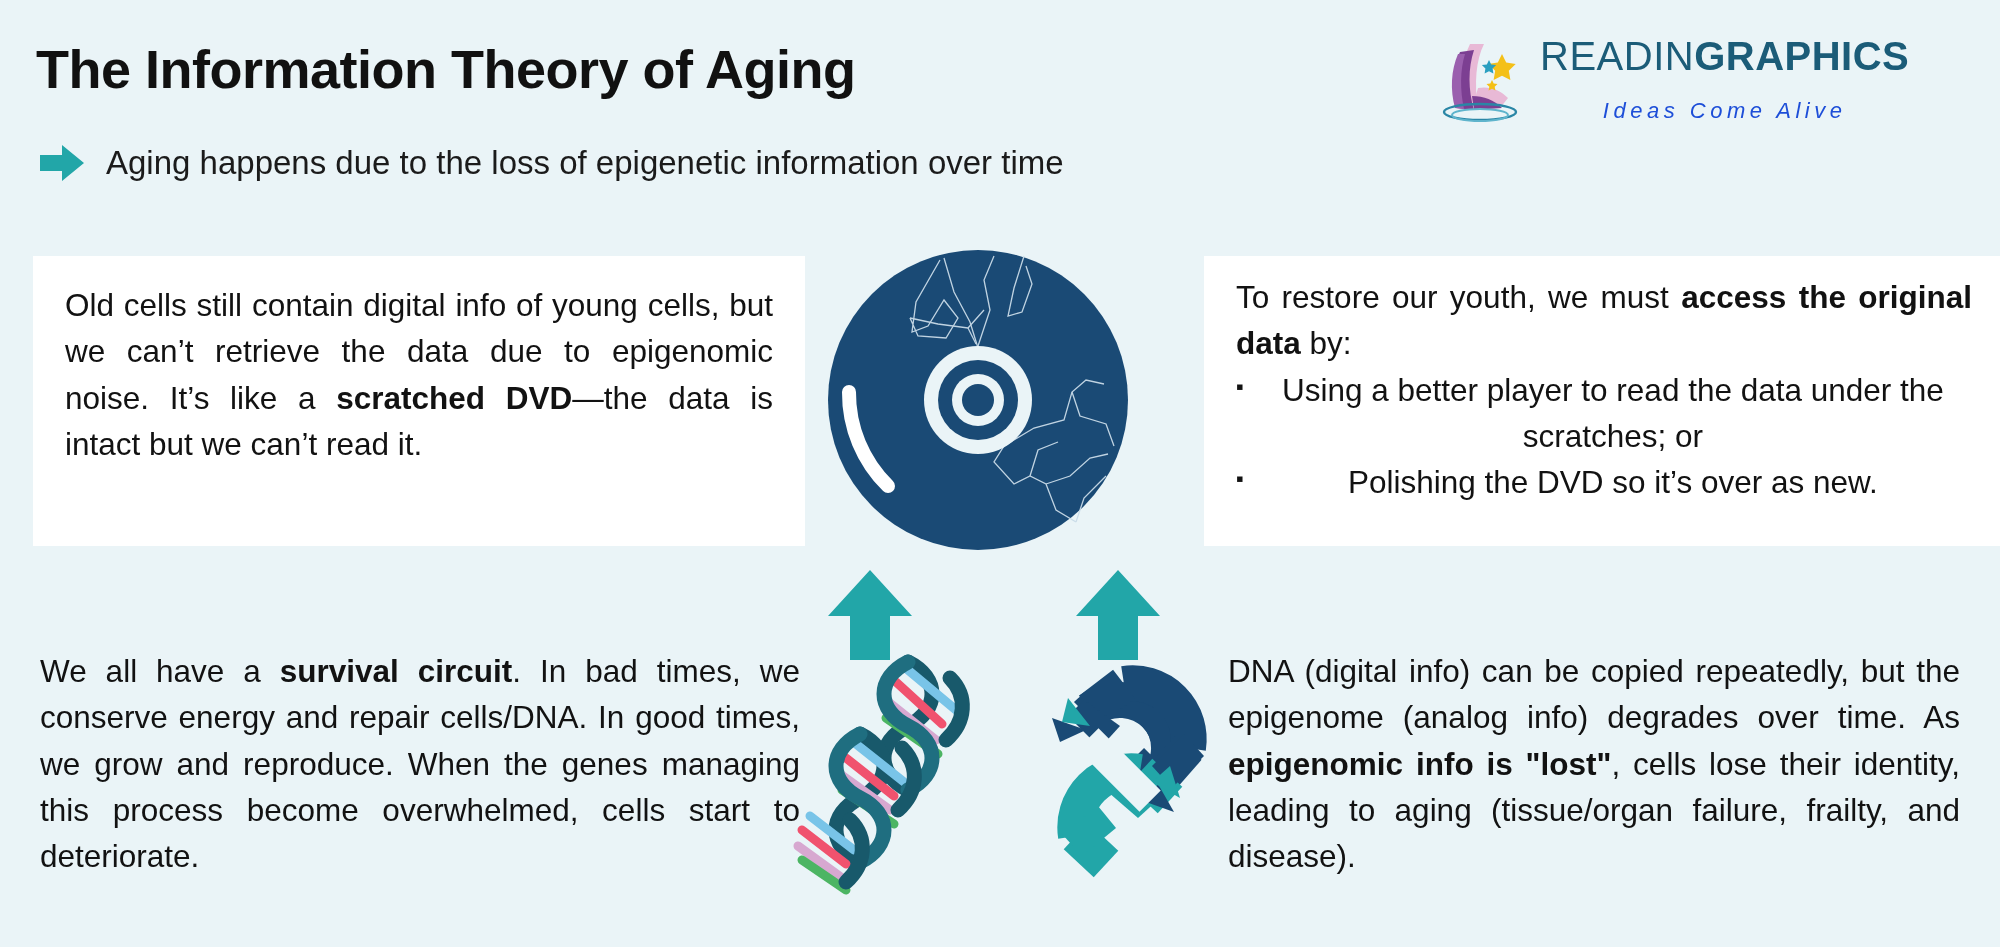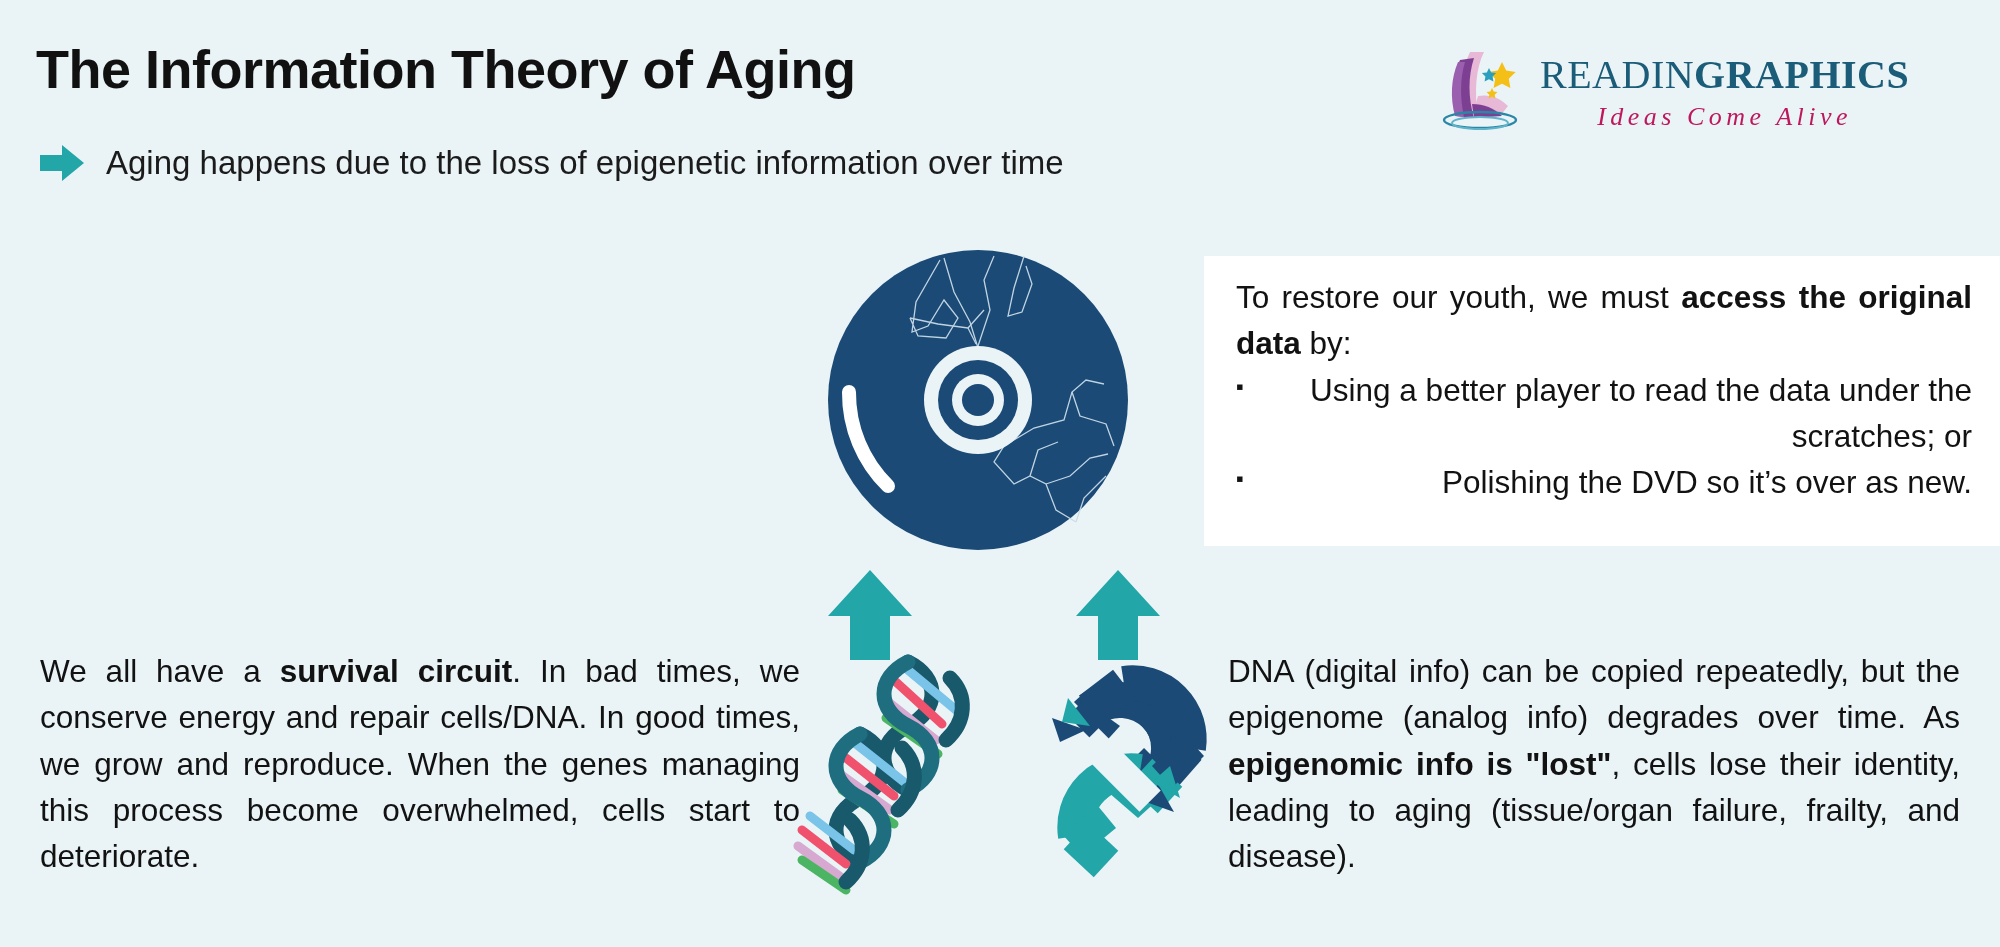--- a/index.html
+++ b/index.html
@@ -26,30 +26,30 @@
   }
   .sub-arrow{width:44px;height:36px;display:block;}
   .subtitle{
     font-size:33px;color:#1b1b1b;white-space:nowrap;
   }
 
   
   .logo{
     position:absolute;left:1440px;top:36px;
     width:520px;height:96px;
-    display:flex;align-items:flex-end;font-family:Liberation Serif, serif;
+    display:flex;align-items:flex-start;
   }
   .logo-mark{width:96px;height:88px;flex:0 0 96px;}
   .logo-text{display:flex;flex-direction:column;justify-content:center;margin-left:4px;}
   .logo-word{font-size:40px;line-height:1;color:#1b5c78;letter-spacing:0.5px;}
   .logo-word .light{font-weight:400;}
   .logo-word .bold{font-weight:bold;}
   .logo-tag{
-    font-size:26px;color:#be185d;font-style:italic;
-    letter-spacing:4.5px;text-align:center;margin-top:7px;
+    font-size:22px;color:#1d4ed8;font-style:italic;
+    letter-spacing:4.5px;text-align:center;margin-top:22px;
   }
 
   
   .panel{
     position:absolute;
     background:#ffffff;
     box-sizing:border-box;
   }
   .panel.plain{background:transparent;}
   .ptext{
@@ -59,21 +59,21 @@
   }
   .ptext b{font-weight:bold;}
   .bullet-line{
     display:flex;align-items:flex-start;gap:10px;
     text-align:left;
   }
   .bullet-mark{
     font-size:22px;line-height:1.47;color:#121212;flex:0 0 auto;
     position:relative;top:4px;
   }
-  .bullet-text{flex:1 1 auto;text-align:right;}
+  .bullet-text{flex:1 1 auto;text-align:center;}
 
   #panel-topleft{left:33px;top:256px;width:772px;height:290px;padding:26px 32px 0 32px;}
   #panel-topright{left:1158px;top:256px;width:802px;height:290px;padding:18px 34px 0 32px;margin-left:46px;}
   #panel-bottomleft{left:40px;top:648px;width:760px;height:250px;padding:0;}
   #panel-bottomright{left:1228px;top:648px;width:732px;height:250px;padding:0;}
 
   
   #dvd{position:absolute;left:818px;top:240px;width:320px;height:320px;}
   #arrow-left{position:absolute;left:828px;top:570px;width:84px;height:90px;}
   #arrow-right{position:absolute;left:1076px;top:570px;width:84px;height:90px;}
@@ -108,20 +108,25 @@
       <path d="M52 44 l1.7 3.4 3.8 0.6 -2.8 2.7 0.7 3.8 -3.4 -1.8 -3.4 1.8 0.7 -3.8 -2.8 -2.7 3.8 -0.6 Z" fill="#f4c018"></path>
     </svg>
     <div class="logo-text">
       <div class="logo-word">
         <span class="light">READIN</span><span class="bold">GRAPHICS</span>
       </div>
       <div class="logo-tag">Ideas Come Alive</div>
     </div>
   </div>
 
+  <div class="panel" id="panel-topleft">
+    <div class="ptext">
+      <span>Old cells still contain digital info of young cells, but we can’t retrieve the data due to epigenomic noise. It’s like a </span><b>scratched DVD</b><span>—the data is intact but we can’t read it.</span>
+    </div>
+  </div>
 
   <div class="panel" id="panel-topright">
     <div class="ptext">
       <span>To restore our youth, we must </span><b>access the original data</b><span> by:</span>
     </div>
     <div class="ptext bullet-line">
       <span class="bullet-mark">▪</span>
       <span class="bullet-text">Using a better player to read the data under the scratches; or</span>
     </div>
     <div class="ptext bullet-line">

